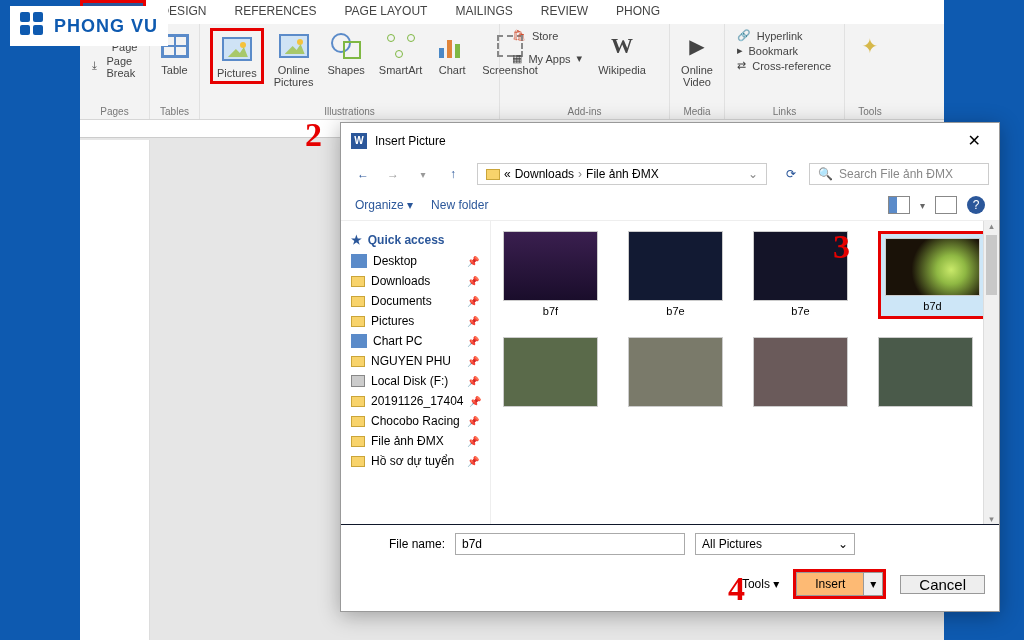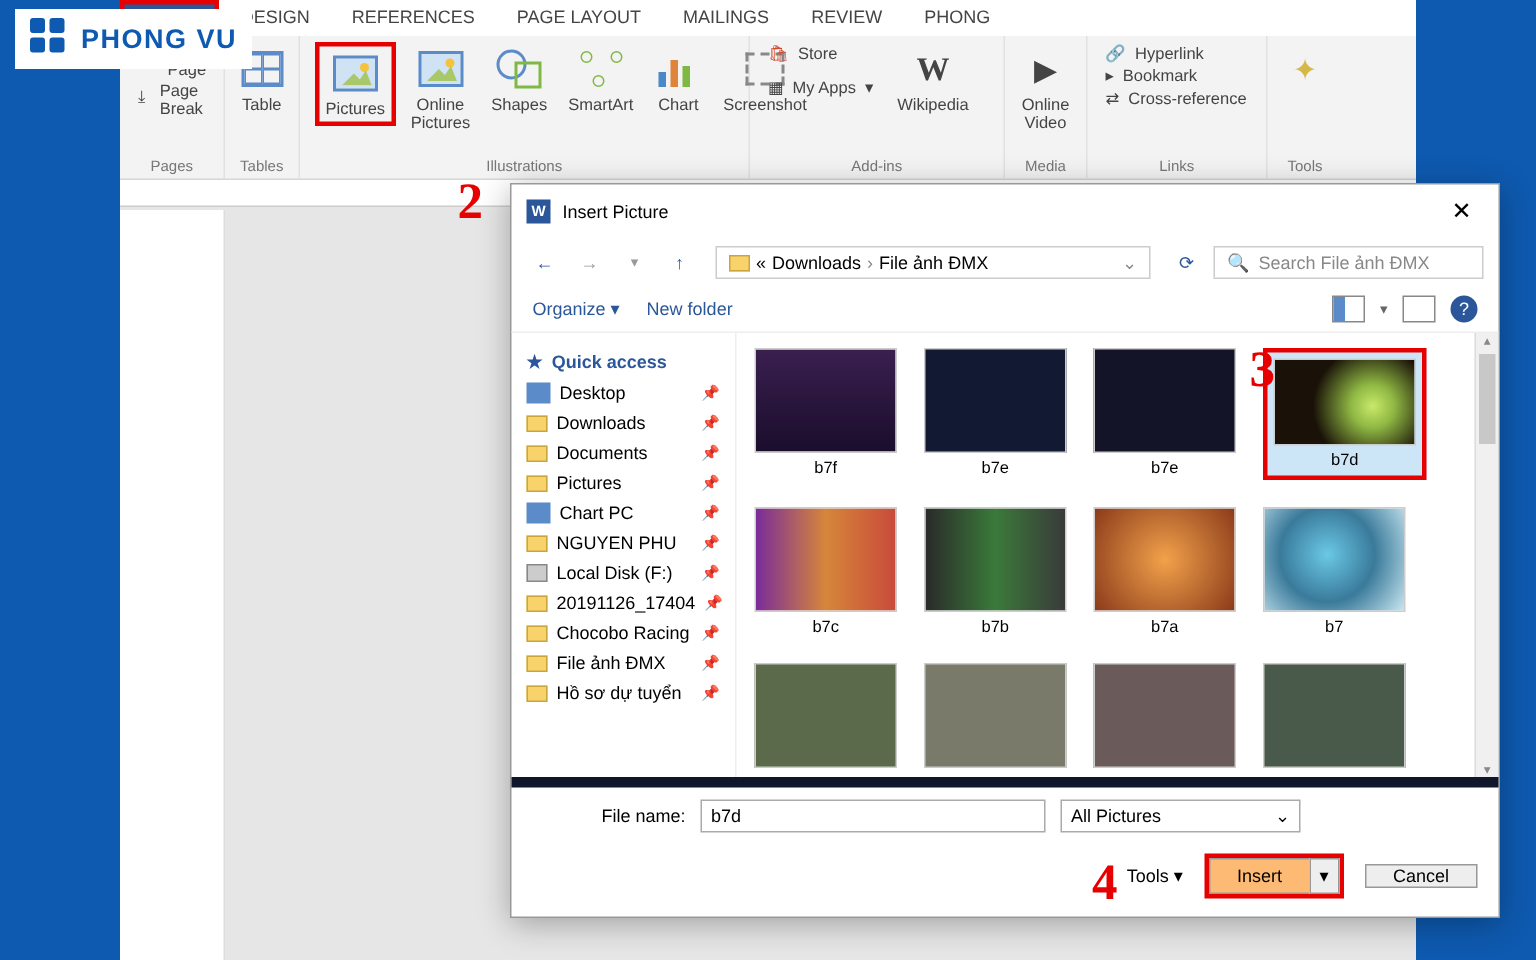--- a/index.html
+++ b/index.html
@@ -43,33 +43,33 @@
   .dlg-toolbar .right { margin-left: auto; display: flex; gap: 10px; align-items: center; }
   .viewbtn { width: 22px; height: 18px; border: 1px solid #888; display: flex; }
   .helpbtn { width: 18px; height: 18px; border-radius: 50%; background: #2b579a; color: #fff; font-size: 12px; display: flex; align-items: center; justify-content: center; }
   .dlg-body { display: flex; flex: 1; overflow: hidden; }
   .sidebar { width: 150px; border-right: 1px solid #eee; padding: 8px 4px; font-size: 12px; overflow: hidden; }
   .side-item { display: flex; align-items: center; gap: 6px; padding: 3px 6px; white-space: nowrap; }
   .side-item .pin { margin-left: auto; color: #888; font-size: 10px; }
   .side-head { color: #2b579a; font-weight: 600; padding: 4px 6px; display: flex; align-items: center; gap: 6px; }
   .sico { width: 16px; height: 14px; flex-shrink: 0; }
   .filegrid { flex: 1; padding: 10px 12px; overflow: hidden; position: relative; }
-  .grid-row { display: flex; gap: 18px; margin-bottom: 18px; text-align: center; }
+  .grid-row { display: flex; gap: 30px; margin-bottom: 18px; text-align: center; }
   .thumb { display: flex; flex-direction: column; align-items: center; gap: 4px; font-size: 11px; }
   .thumb .img { width: 95px; height: 70px; background: #333; border: 1px solid #ccc; }
   .thumb.selected { background: #cde6f7; padding: 4px; border: 3px solid #e60000; }
   .thumb.selected .img { width: 95px; height: 58px; }
   .scroll { width: 16px; background: #f0f0f0; border-left: 1px solid #ddd; position: relative; }
   .scroll-thumb { position: absolute; left: 2px; right: 2px; top: 14px; height: 60px; background: #c8c8c8; }
-  .dlg-foot { border-top: 7px solid #0f172a; padding: 8px 26px; display: flex; align-items: center; gap: 10px; font-size: 12px; }
+  .dlg-foot { border-top: 1px solid #0f172a; padding: 8px 14px; display: flex; align-items: center; gap: 10px; font-size: 12px; }
   .dlg-foot .lbl { text-align: right; width: 90px; }
   .fname { border: 1px solid #aaa; padding: 3px 6px; flex: 1; max-width: 230px; font-size: 12px; }
   .filter-sel { border: 1px solid #aaa; padding: 3px 6px; width: 160px; display: flex; justify-content: space-between; }
   .dlg-foot2 { padding: 6px 14px 12px; display: flex; align-items: center; gap: 14px; font-size: 12px; justify-content: flex-end; }
-  .btn { border: 1px solid #999; background: #eee; padding: 0 18px; font-size: 12px; }
+  .btn { border: 1px solid #999; background: #eee; padding: 0 18px; font-size: 15px; }
   .btn-split { display: flex; border: 3px solid #e60000; }
   .btn-split .main { border: 1px solid #999; border-right: none; background: #fdba74; padding: 4px 18px; }
   .btn-split .arr { border: 1px solid #999; background: #eee; padding: 4px 6px; }
   .annot { position: absolute; font-family: Georgia, serif; font-size: 34px; font-weight: bold; color: #e60000; z-index: 60; }
 
   
   .ico-table { width: 28px; height: 24px; border: 2px solid #5b8bc9; display: grid; grid-template: 1fr 1fr / 1fr 1fr; }
   .ico-table div { border: 1px solid #5b8bc9; }
   .ico-pic { width: 30px; height: 24px; border: 2px solid #5b8bc9; position: relative; background: linear-gradient(#cfe3f5,#cfe3f5); }
   .ico-pic::after { content: ""; position: absolute; bottom: 2px; left: 4px; width: 20px; height: 10px; background: #a8c86a; clip-path: polygon(0 100%, 40% 20%, 60% 60%, 80% 0, 100% 100%); }
@@ -359,38 +359,20 @@
             </div>
             <div class="thumb">
               <div class="img" style="background: rgb(20, 20, 40);"></div>
               <span>b7e</span>
             </div>
             <div class="thumb selected">
               <div class="img" style="background: radial-gradient(circle at 70% 55%, rgb(201, 233, 106) 0%, rgb(143, 184, 67) 20%, rgb(26, 18, 8) 55%);"></div>
               <span>b7d</span>
             </div>
           </div>
-        <div class="grid-row" id="row2">
-            <div class="thumb">
-              <div class="img" style="background: linear-gradient(90deg, rgb(122, 44, 154), rgb(214, 134, 58), rgb(201, 74, 58));"></div>
-              <span>b7c</span>
-            </div>
-            <div class="thumb">
-              <div class="img" style="background: linear-gradient(90deg, rgb(42, 42, 42), rgb(58, 122, 58), rgb(58, 58, 58));"></div>
-              <span>b7b</span>
-            </div>
-            <div class="thumb">
-              <div class="img" style="background: radial-gradient(circle, rgb(242, 162, 74), rgb(138, 58, 26));"></div>
-              <span>b7a</span>
-            </div>
-            <div class="thumb">
-              <div class="img" style="background: radial-gradient(circle at 45% 45%, rgb(106, 200, 230), rgb(58, 122, 154) 50%, rgb(200, 230, 240));"></div>
-              <span>b7</span>
-            </div>
-          </div>
         <div class="grid-row" id="row3" style="margin-bottom:0">
             <div class="thumb">
               <div class="img" style="background: rgb(90, 106, 74);"></div>
             </div>
             <div class="thumb">
               <div class="img" style="background: rgb(122, 122, 106);"></div>
             </div>
             <div class="thumb">
               <div class="img" style="background: rgb(106, 90, 90);"></div>
             </div>

